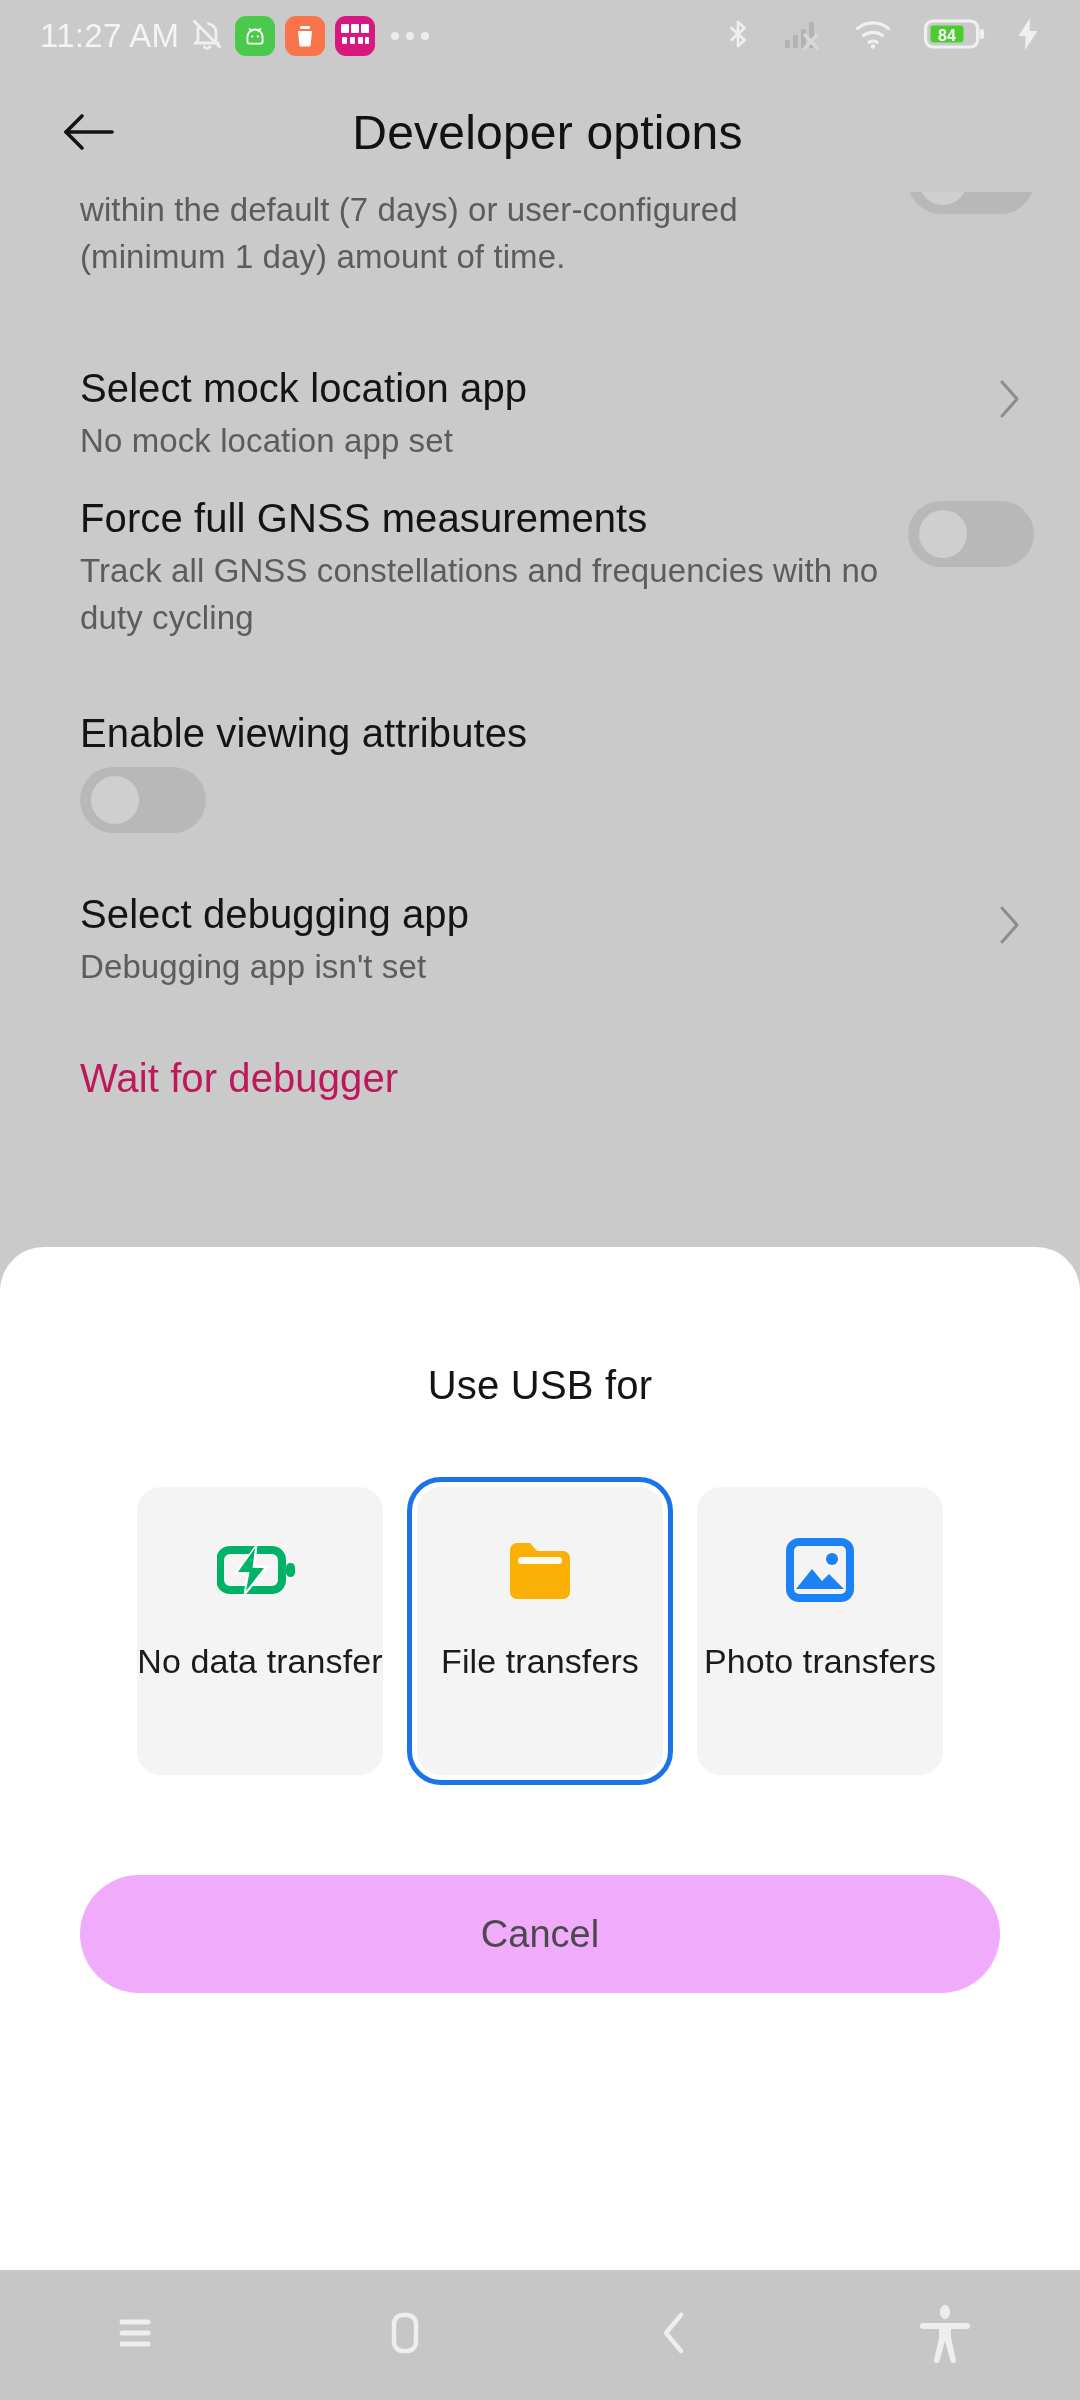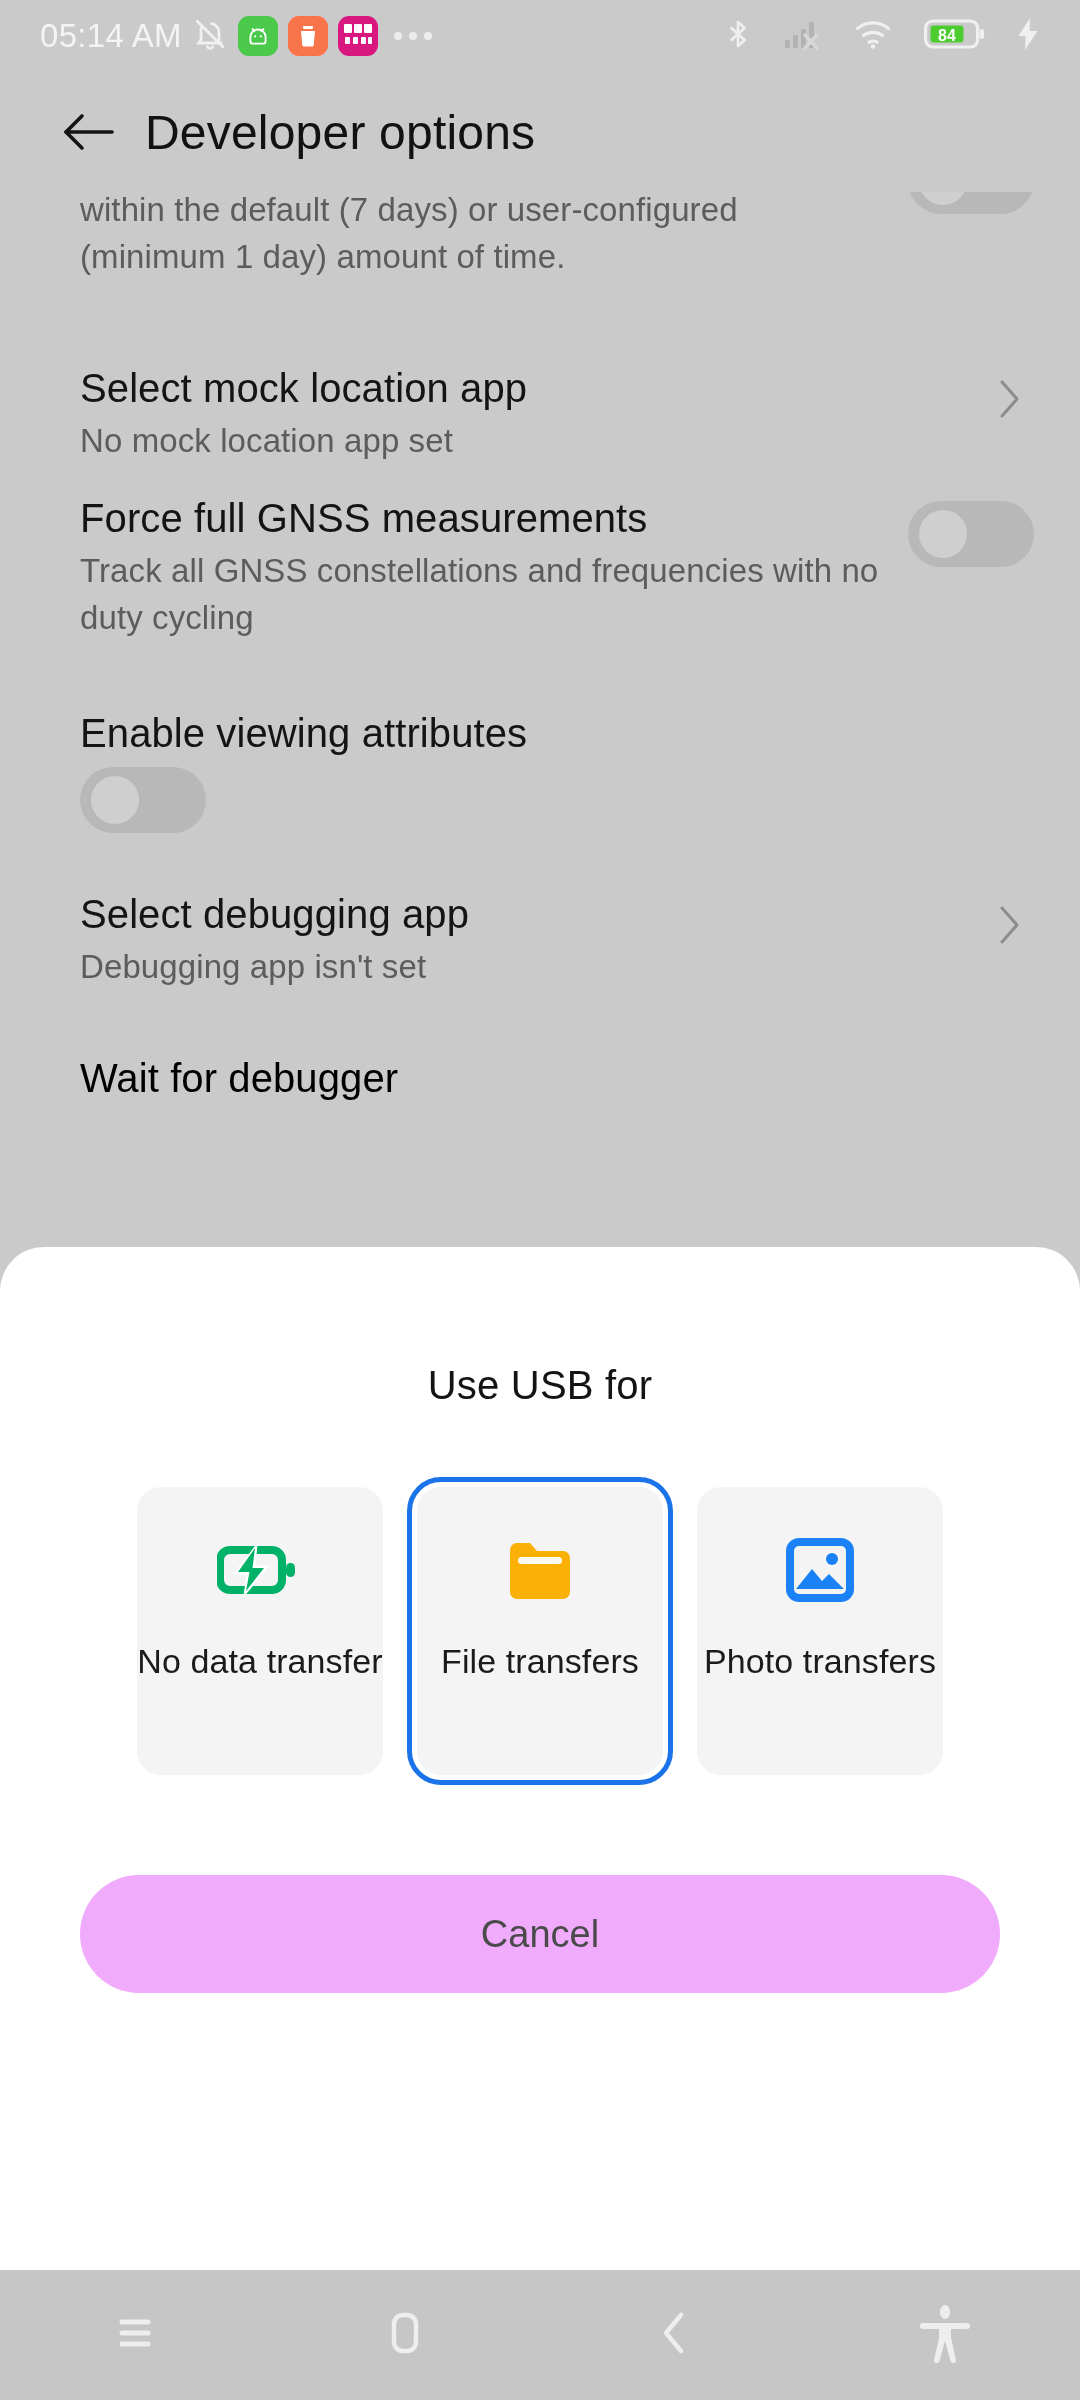--- a/index.html
+++ b/index.html
@@ -45,21 +45,21 @@
   #title-bar {
     position:absolute; top:72px; left:0;
     width:1080px; height:120px;
     display:flex; align-items:center;
   }
   #back-button {
     width:110px; height:110px; margin-left:35px;
     display:flex; align-items:center; justify-content:center;
   }
   #page-title {
-    flex:1; 
+    flex:1; text-align:center;
     font-size:48px; color:#121212; font-weight:400;
     margin-right:130px; letter-spacing:0.2px;
   }
 
   
   #settings-list {
     position:absolute; top:192px; left:0;
     width:1080px; height:1210px;
     overflow:hidden;
   }
@@ -152,21 +152,21 @@
     display:flex; align-items:center; justify-content:center;
   }
 </style>
 </head>
 <body>
 
 <div id="screen">
 
   <div id="status-bar">
     <div id="status-left">
-      <span class="clock">05:14 AM</span>
+      <span class="clock">11:27 AM</span>
       <span class="sb-icon">
         <svg width="36" height="36" viewBox="0 0 24 24" fill="none" stroke="#f0f0f0" stroke-width="1.9" stroke-linecap="round">
           <path d="M18 16v-5a6 6 0 0 0-5-5.91M6.5 7.2A6 6 0 0 0 6 11v5l-1.5 2h15"></path>
           <path d="M10.2 20.5a2 2 0 0 0 3.6 0"></path>
           <line x1="3.5" y1="3.5" x2="20.5" y2="20.5"></line>
         </svg>
       </span>
       <span class="app-chip chip-green">
         <svg width="26" height="26" viewBox="0 0 24 24" fill="none" stroke="#ffffff" stroke-width="1.7">
           <path d="M5 13a7 7 0 0 1 14 0v4a2 2 0 0 1-2 2H7a2 2 0 0 1-2-2z"></path>
@@ -301,21 +301,21 @@
       </div>
       <div class="chevron">
         <svg width="26" height="44" viewBox="0 0 26 44" fill="none" stroke="#8c8c8c" stroke-width="3" stroke-linecap="round" stroke-linejoin="round">
           <polyline points="6,5 21,22 6,39"></polyline>
         </svg>
       </div>
     </div>
 
     <div class="setting-row" style="margin-top:62px;">
       <div class="setting-text">
-        <div class="setting-title" style="color:#000000;">Wait for debugger</div>
+        <div class="setting-title" style="color:#be185d;">Wait for debugger</div>
       </div>
     </div>
   </div>
 
   <div id="bottom-sheet">
     <div id="sheet-title">Use USB for</div>
 
     <div id="options-row">
 
       <div class="option-wrap">

